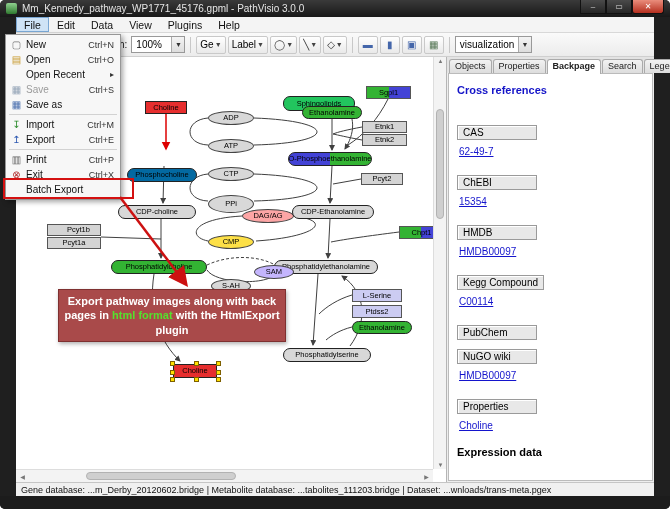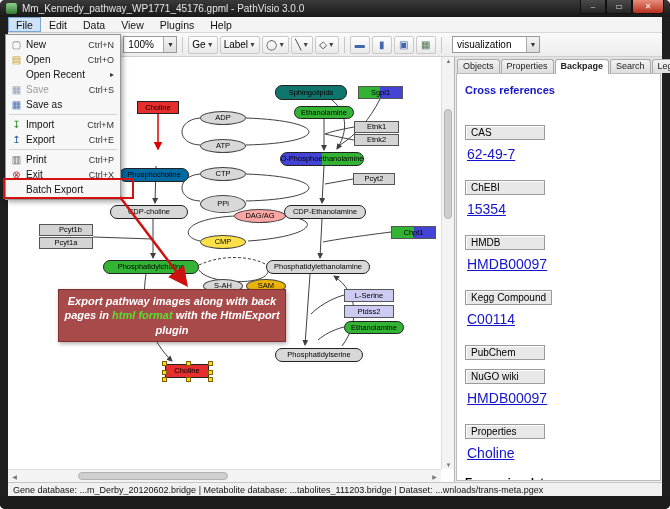--- a/index.html
+++ b/index.html
@@ -7,21 +7,21 @@
   body{font-family:"Liberation Sans",sans-serif;}
   .window{position:relative;width:670px;height:509px;background:#1f1f1f;border-radius:5px;overflow:hidden;display:flex;flex-direction:column;}
   
   .titlebar{height:17px;display:flex;align-items:center;background:linear-gradient(#3a3a3a,#181818);color:#e5e5e5;font-size:10px;flex:none;}
   .app-icon{width:11px;height:11px;border-radius:2px;background:linear-gradient(#8fd08f,#2f7a2f);margin:0 5px 0 6px;flex:none;}
   .title-text{white-space:nowrap;overflow:hidden;}
   .winbtns{margin-left:auto;display:flex;align-items:flex-start;height:100%;padding-right:6px;}
   .wb{width:26px;height:14px;font-size:8px;line-height:13px;text-align:center;color:#ddd;background:linear-gradient(#4a4a4a,#262626);border:1px solid #111;border-top:none;}
   .wb.close{width:32px;background:linear-gradient(#ea8d7c,#b52f1f);color:#fff;border-radius:0 0 3px 3px;}
   
-  .inner{flex:1;margin:0 8px;background:#f0f0f0;display:flex;flex-direction:column;min-height:0;}
+  .inner{flex:1;margin:0 16px;background:#f0f0f0;display:flex;flex-direction:column;min-height:0;}
   
   .menubar{height:16px;background:#f4f4f4;border-bottom:1px solid #d8d8d8;display:flex;align-items:stretch;font-size:10.5px;flex:none;}
   .mitem{padding:1px 8px;display:flex;align-items:center;color:#111;}
   .mitem.active{background:#cfe3f6;border:1px solid #7aa7d4;padding:0 7px;}
   
   .toolbar{height:24px;background:linear-gradient(#fafafa,#ececec);border-bottom:1px solid #cfcfcf;display:flex;align-items:center;gap:2px;padding:0 4px;font-size:10px;flex:none;}
   .tbtn{height:18px;min-width:20px;border:1px solid #c9c9c9;background:linear-gradient(#fff,#e9e9e9);border-radius:2px;display:flex;align-items:center;justify-content:center;gap:1px;font-size:10px;padding:0 3px;font-family:"Liberation Sans",sans-serif;}
   .tbtn .dd{font-size:7px;color:#444;}
   .tsep{width:1px;height:16px;background:#c8c8c8;margin:0 3px;}
   .tlabel{color:#222;margin:0 2px 0 4px;}
@@ -47,38 +47,38 @@
   .hthumb{top:2px;left:70px;height:8px;width:150px;}
   .sarrow{position:absolute;font-size:6px;color:#777;width:13px;text-align:center;}
   
   .rightpanel{width:208px;background:#eeeeee;border-left:1px solid #b5b5b5;display:flex;flex-direction:column;flex:none;}
   .tabs{height:16px;display:flex;align-items:flex-end;padding:1px 2px 0 2px;gap:1px;background:#e3e3e3;flex:none;}
   .tab{font-size:9px;padding:1px 5px 2px 5px;background:linear-gradient(#f2f2f2,#ddd);border:1px solid #aaa;border-bottom:none;border-radius:3px 3px 0 0;color:#222;}
   .tab.active{background:#fff;position:relative;top:1px;padding-bottom:3px;font-weight:bold;}
   .panelbody{flex:1;background:#ffffff;border:1px solid #bbb;margin:0 1px 1px 1px;padding:10px 8px;overflow:hidden;}
   .xref-title{color:#1414c8;font-weight:bold;font-size:11px;margin-bottom:26px;}
   .xsec-head{display:inline-block;min-width:80px;background:#e8e8e8;border:1px solid #9a9a9a;box-shadow:inset 1px 1px 0 #fff;font-size:10px;padding:1px 5px;color:#000;margin-bottom:6px;}
-  .xsec-val{font-size:14px;margin:0 0 15px 2px;}
+  .xsec-val{font-size:10px;margin:0 0 15px 2px;}
   .xsec-val.link{color:#1414cc;text-decoration:underline;}
   .expr-title{font-weight:bold;font-size:11px;color:#000;margin-top:4px;}
   
   .statusbar{height:14px;background:#f0f0f0;border-top:1px solid #c5c5c5;font-size:9px;color:#111;padding:2px 5px;white-space:nowrap;overflow:hidden;flex:none;}
   .bottomframe{height:13px;background:#1c1c1c;flex:none;}
   
   .filemenu{position:absolute;left:5px;top:34px;width:116px;background:#f7f7f7;border:1px solid #979797;box-shadow:2px 2px 5px rgba(0,0,0,.35);z-index:40;padding:2px 0;font-size:10px;}
   .fitem{display:flex;align-items:center;height:15px;padding:0 6px 0 4px;color:#111;}
   .fitem.disabled{color:#9b9b9b;}
   .fglyph{width:13px;text-align:center;margin-right:3px;font-size:10px;flex:none;}
   .flabel{flex:1;white-space:nowrap;}
   .fshort{margin-left:6px;font-size:9px;color:#333;}
   .fsub{margin-left:6px;font-size:8px;color:#333;}
   .fsep{height:1px;background:#d2d2d2;margin:2px 3px;}
   .redbox{position:absolute;left:3px;top:178px;width:131px;height:21px;border:2px solid #d41111;z-index:45;}
   
-  .callout{position:absolute;left:58px;top:289px;width:228px;background:#a94a4a;border:1px solid #7e3030;color:#fff;font-weight:bold;font-size:11px;line-height:1.3;text-align:center;padding:4px 3px;z-index:30;box-shadow:1px 2px 4px rgba(0,0,0,.3);font-style:italic;}
+  .callout{position:absolute;left:58px;top:289px;width:228px;background:#a94a4a;border:1px solid #7e3030;color:#fff;font-weight:bold;font-size:11px;line-height:1.3;text-align:center;padding:4px 3px;z-index:30;box-shadow:1px 2px 4px rgba(0,0,0,.3);}
   .callout .hl{color:#55e12e;}
   .annot-arrow{position:absolute;left:0;top:0;z-index:50;pointer-events:none;}
 </style>
 </head>
 <body>
 
 <div class="window">
 
   <div class="titlebar">
     <span class="app-icon"></span>
@@ -193,21 +193,21 @@
             <path d="M345,122 L317,127"></path>
             <path d="M383,175 C352,179 330,182 315,185"></path>
             <path d="M85,180 L145,182"></path>
             <path d="M372,42 C362,62 348,78 332,88"></path>
             <path d="M336,238 C322,242 310,250 303,257"></path>
             <path d="M336,270 C324,273 316,278 310,283"></path>
           </g>
           <path d="M150,57 L150,92" stroke="#dd0000" stroke-width="1.5" fill="none" marker-end="url(#ahr)"></path>
         </svg>
         <div id="nodes">
-            <div class="pnode round" style="left: 267px; top: 28px; width: 72px; height: 15px; background: #0f766e;">Sphingolipids</div>
+            <div class="pnode round" style="left: 267px; top: 39px; width: 72px; height: 15px; background: #22c55e;">Sphingolipids</div>
             <div class="pnode gene" style="left: 350px; top: 29px; width: 45px; height: 13px; background: linear-gradient(90deg, rgb(51, 179, 51) 50%, rgb(67, 67, 214) 50%);">Sgpl1</div>
             <div class="pnode rect" style="left: 129px; top: 44px; width: 42px; height: 13px; background: rgb(230, 46, 46);">Choline</div>
             <div class="pnode round" style="left: 286px; top: 49px; width: 60px; height: 13px; background: rgb(51, 179, 51);">Ethanolamine</div>
             <div class="pnode ellipse" style="left: 192px; top: 54px; width: 46px; height: 14px; background: rgb(216, 216, 216);">ADP</div>
             <div class="pnode gene" style="left: 346px; top: 64px; width: 45px; height: 12px; background: rgb(212, 212, 212);">Etnk1</div>
             <div class="pnode gene" style="left: 346px; top: 77px; width: 45px; height: 12px; background: rgb(212, 212, 212);">Etnk2</div>
             <div class="pnode ellipse" style="left: 192px; top: 82px; width: 46px; height: 14px; background: rgb(216, 216, 216);">ATP</div>
             <div class="pnode round" style="left: 111px; top: 111px; width: 70px; height: 14px; background: #0369a1;">Phosphocholine</div>
             <div class="pnode round" style="left: 272px; top: 95px; width: 84px; height: 14px; background: linear-gradient(90deg, rgb(67, 67, 214) 50%, rgb(51, 179, 51) 50%);">O-Phosphoethanolamine</div>
             <div class="pnode ellipse" style="left: 192px; top: 110px; width: 46px; height: 14px; background: rgb(216, 216, 216);">CTP</div>
@@ -216,21 +216,21 @@
             <div class="pnode ellipse" style="left: 226px; top: 152px; width: 52px; height: 14px; background: #fca5a5;">DAG/AG</div>
             <div class="pnode round" style="left: 102px; top: 148px; width: 78px; height: 14px; background: rgb(216, 216, 216);">CDP-choline</div>
             <div class="pnode round" style="left: 276px; top: 148px; width: 82px; height: 14px; background: rgb(216, 216, 216);">CDP-Ethanolamine</div>
             <div class="pnode gene" style="left: 31px; top: 167px; width: 54px; height: 12px; background: rgb(212, 212, 212); padding-left: 9px;">Pcyt1b</div>
             <div class="pnode gene" style="left: 31px; top: 180px; width: 54px; height: 12px; background: rgb(212, 212, 212);">Pcyt1a</div>
             <div class="pnode gene" style="left: 383px; top: 169px; width: 45px; height: 13px; background: linear-gradient(90deg, rgb(51, 179, 51) 50%, rgb(67, 67, 214) 50%);">Chpt1</div>
             <div class="pnode ellipse" style="left: 192px; top: 178px; width: 46px; height: 14px; background: #fde047;">CMP</div>
             <div class="pnode round" style="left: 95px; top: 203px; width: 96px; height: 14px; background: rgb(51, 179, 51);">Phosphatidylcholine</div>
             <div class="pnode round" style="left: 258px; top: 203px; width: 104px; height: 14px; background: rgb(216, 216, 216);">Phosphatidylethanolamine</div>
             <div class="pnode ellipse" style="left: 195px; top: 222px; width: 40px; height: 14px; background: rgb(216, 216, 216);">S-AH</div>
-            <div class="pnode ellipse" style="left: 238px; top: 222px; width: 40px; height: 14px; background: #eab308;">SAM</div>
+            <div class="pnode ellipse" style="left: 238px; top: 208px; width: 40px; height: 14px; background: #c4b5fd;">SAM</div>
             <div class="pnode gene" style="left: 336px; top: 232px; width: 50px; height: 13px; background: rgb(204, 204, 242);">L-Serine</div>
             <div class="pnode gene" style="left: 336px; top: 248px; width: 50px; height: 13px; background: rgb(204, 204, 242);">Ptdss2</div>
             <div class="pnode round" style="left: 336px; top: 264px; width: 60px; height: 13px; background: rgb(51, 179, 51);">Ethanolamine</div>
             <div class="pnode round" style="left: 267px; top: 291px; width: 88px; height: 14px; background: rgb(216, 216, 216);">Phosphatidylserine</div>
             <div class="pnode rect" style="left: 157px; top: 307px; width: 44px; height: 14px; background: rgb(230, 46, 46);">Choline</div>
             <span class="handle" style="left: 154px; top: 304px;"></span>
             <span class="handle" style="left: 178px; top: 304px;"></span>
             <span class="handle" style="left: 200px; top: 304px;"></span>
             <span class="handle" style="left: 154px; top: 313px;"></span>
             <span class="handle" style="left: 200px; top: 313px;"></span>

